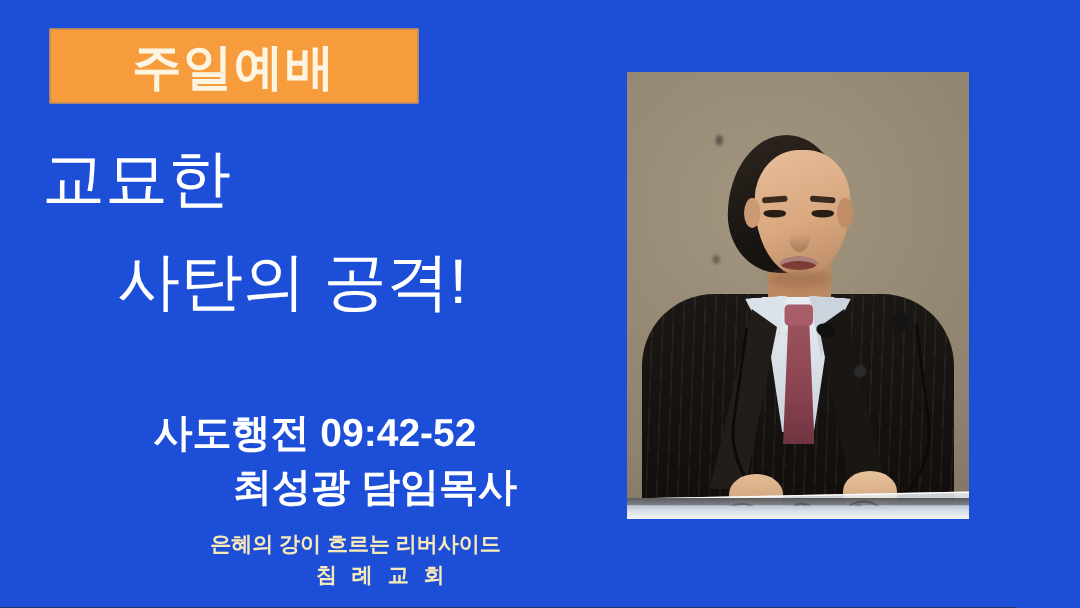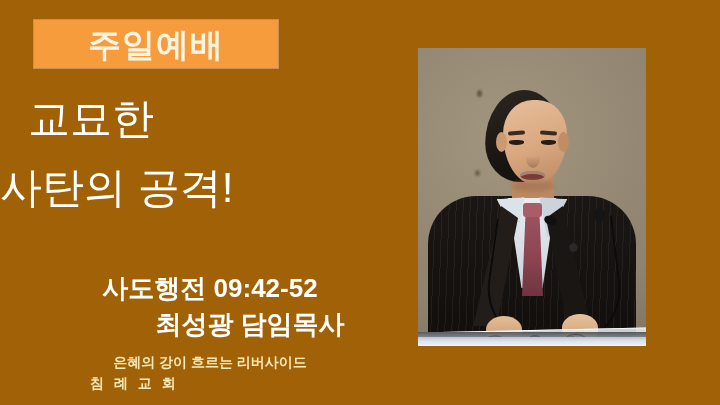--- a/index.html
+++ b/index.html
@@ -5,21 +5,21 @@
   html, body {
     margin: 0;
     padding: 0;
     background: #222;
   }
   #slide {
     position: relative;
     width: 720px;
     height: 405px;
     overflow: hidden;
-    background: #a16207;
+    background: #1d4ed8;
     font-family: "Liberation Sans", "DejaVu Sans", sans-serif;
     -webkit-font-smoothing: antialiased;
   }
 
   
   #service-badge {
     position: absolute;
     left: 33px;
     top: 19px;
     width: 246px;
@@ -49,21 +49,21 @@
   }
   .title-line {
     color: #FFFFFF;
     font-weight: 400;
     font-size: 42px;
     line-height: 1.02;
     letter-spacing: 0px;
     white-space: nowrap;
   }
   .title-line-1 { margin-left: 28px; }
-  .title-line-2 { margin-top: 26px; }
+  .title-line-2 { margin-left: 78px; margin-top: 26px; }
 
   
   .scripture {
     position: absolute;
     left: 0;
     top: 275px;
     width: 420px;
     text-align: center;
     color: #FFFFFF;
     font-weight: 700;
@@ -90,26 +90,28 @@
     position: absolute;
     left: 0;
     top: 355px;
     width: 420px;
     text-align: center;
     color: #F8E9B8;
     font-weight: 700;
     font-size: 14px;
     line-height: 1.1;
     white-space: nowrap;
+    padding-left: 27px;
   }
   .church-line-2 {
     position: absolute;
     left: 0;
     top: 376px;
     width: 420px;
+    text-align: center;
     color: #F8E9B8;
     font-weight: 700;
     font-size: 14px;
     letter-spacing: 3px;
     line-height: 1.1;
     white-space: nowrap;
     padding-left: 90px;
     box-sizing: border-box;
   }
 

